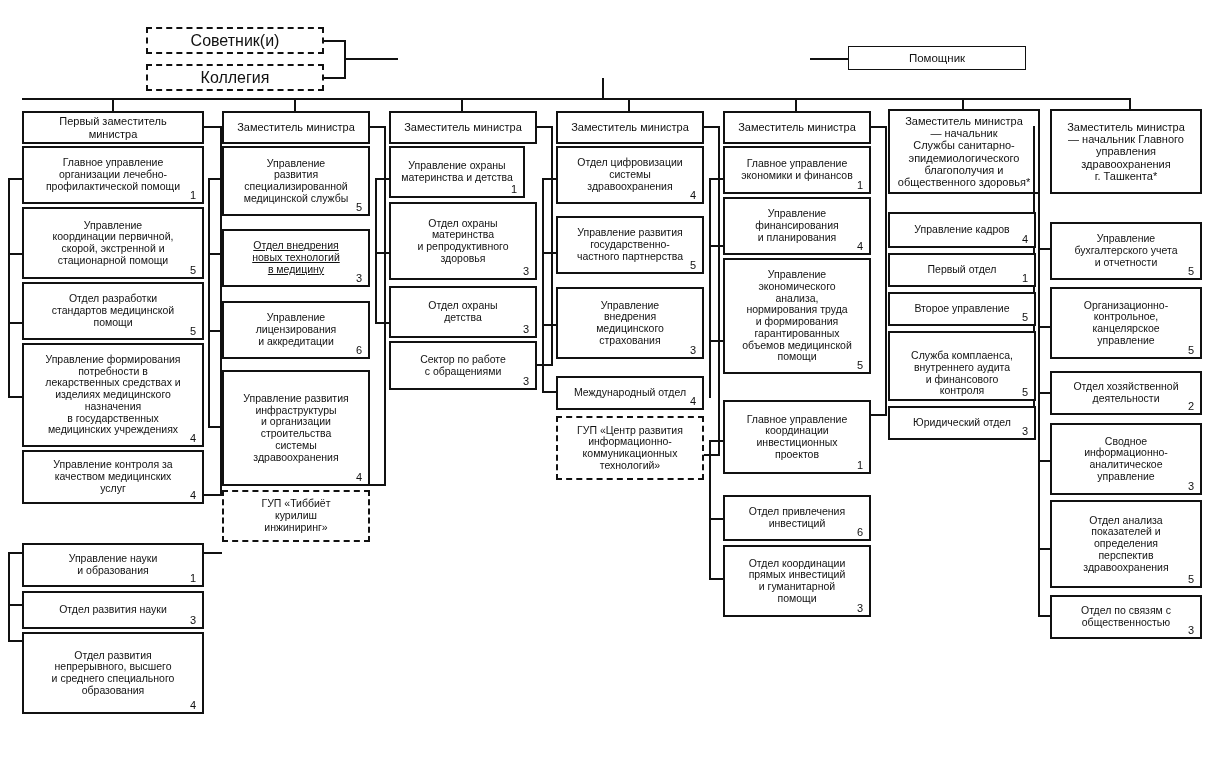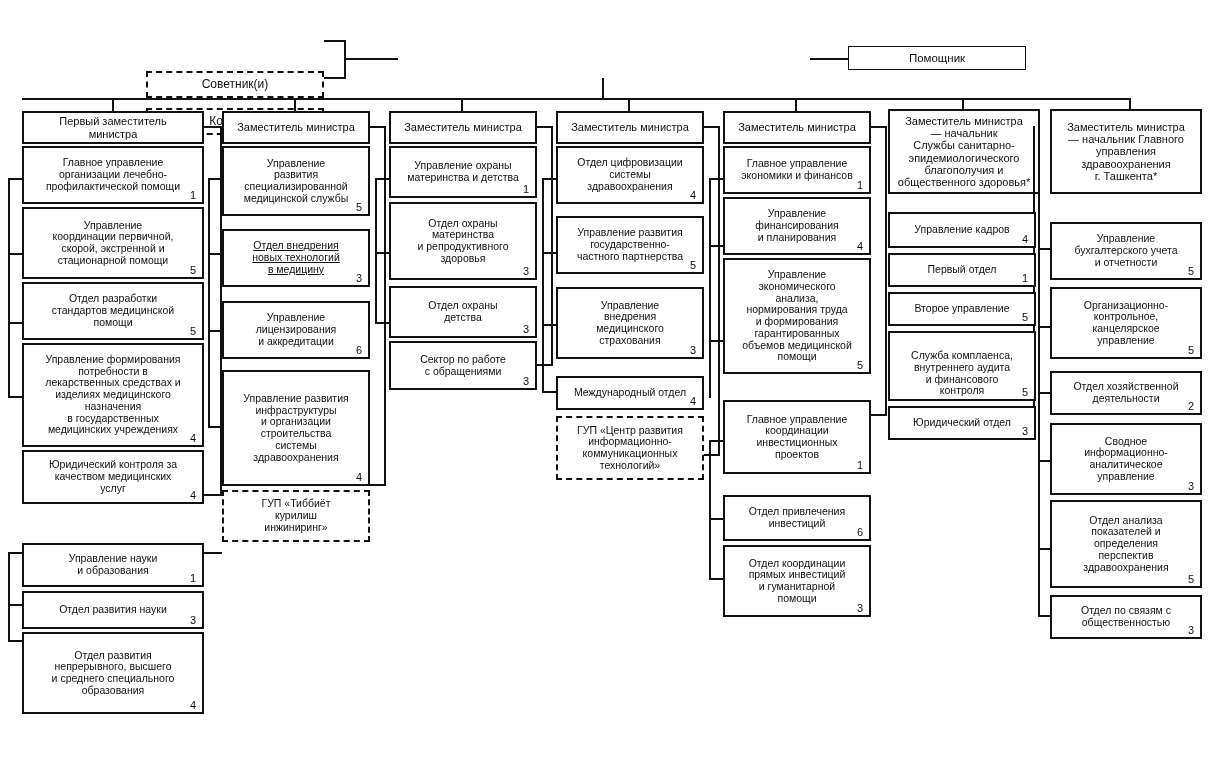--- a/index.html
+++ b/index.html
@@ -54,22 +54,21 @@
     font-weight: bold;
     font-size: 15px;
   }
   .head {
     font-size: 11px;
   }
   .sub {
     font-size: 10.5px;
   }
   .top-dashed {
-    font-size: 12px;
-    margin-top: 44px;
+    font-size: 16px;
   }
   .assist {
     font-size: 11.5px;
   }
   
   .ln {
     position: absolute;
     background: #111111;
   }
   .lnh { height: 2px; }
@@ -149,21 +148,21 @@
     <span class="txt">Управление формирования
 потребности в
 лекарственных средствах и
 изделиях медицинского
 назначения
 в государственных
 медицинских учреждениях</span>
     <span class="cnt">4</span>
   </div>
   <div class="box sub" style="left:22px; top:450px; width:182px; height:54px;">
-    <span class="txt">Юридический контроля за
+    <span class="txt">Управление контроля за
 качеством медицинских
 услуг</span>
     <span class="cnt">4</span>
   </div>
 
   <div class="ln lnv" style="left:8px; top:552px; width:2px; height:90px;"></div>
   <div class="ln lnh" style="left:8px; top:552px; width:14px; height:2px;"></div>
   <div class="ln lnh" style="left:8px; top:604px; width:14px; height:2px;"></div>
   <div class="ln lnh" style="left:8px; top:640px; width:14px; height:2px;"></div>
   <div class="ln lnh" style="left:204px; top:552px; width:18px; height:2px;"></div>
@@ -235,21 +234,21 @@
     <span class="txt">Заместитель министра</span>
   </div>
   <div class="ln lnh" style="left:537px; top:126px; width:16px; height:2px;"></div>
   <div class="ln lnv" style="left:551px; top:126px; width:2px; height:240px;"></div>
   <div class="ln lnh" style="left:537px; top:364px; width:16px; height:2px;"></div>
   <div class="ln lnv" style="left:375px; top:178px; width:2px; height:146px;"></div>
   <div class="ln lnh" style="left:375px; top:178px; width:14px; height:2px;"></div>
   <div class="ln lnh" style="left:375px; top:252px; width:14px; height:2px;"></div>
   <div class="ln lnh" style="left:375px; top:322px; width:14px; height:2px;"></div>
 
-  <div class="box sub" style="left:389px; top:146px; width:148px; height:52px;">
+  <div class="box sub" style="left:389px; top:146px; width:136px; height:52px;">
     <span class="txt">Управление охраны
 материнства и детства</span>
     <span class="cnt">1</span>
   </div>
   <div class="box sub" style="left:389px; top:202px; width:148px; height:78px;">
     <span class="txt">Отдел охраны
 материнства
 и репродуктивного
 здоровья</span>
     <span class="cnt">3</span>

